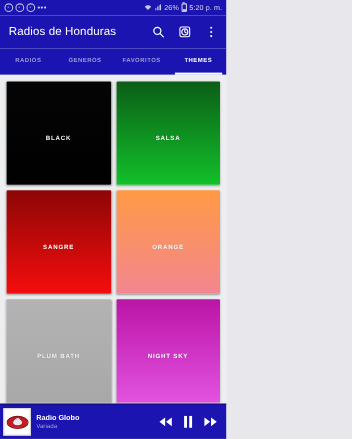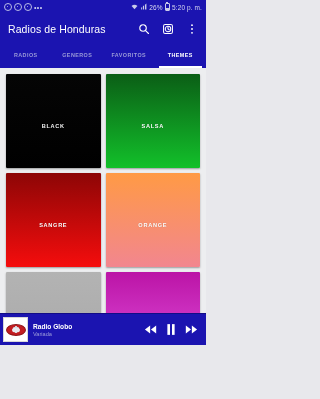--- a/index.html
+++ b/index.html
@@ -2,21 +2,21 @@
 <html><head>
 <meta charset="utf-8">
 <style>
   html,body{margin:0;padding:0;}
   body{
     width:206px;height:399px;overflow:hidden;
     background:#e8e8ec;
     font-family:"Liberation Sans","DejaVu Sans",sans-serif;
     -webkit-font-smoothing:antialiased;
   }
-  #app{position:relative;width:206px;height:345px;overflow:hidden;background:#edeef0;}
+  #app{position:relative;width:206px;height:399px;overflow:hidden;background:#edeef0;}
 
   
   .statusbar{
     height:14px;background:#1b14b0;color:#cfd0ee;
     display:flex;align-items:center;justify-content:space-between;
     padding:0 4px;box-sizing:border-box;font-size:6.5px;letter-spacing:.1px;
   }
   .sb-left{display:flex;align-items:center;gap:2px;}
   .sb-right{display:flex;align-items:center;gap:2px;}
   .circ{width:6px;height:6px;border-radius:50%;border:1px solid #b9bbe6;display:inline-block;position:relative;}

